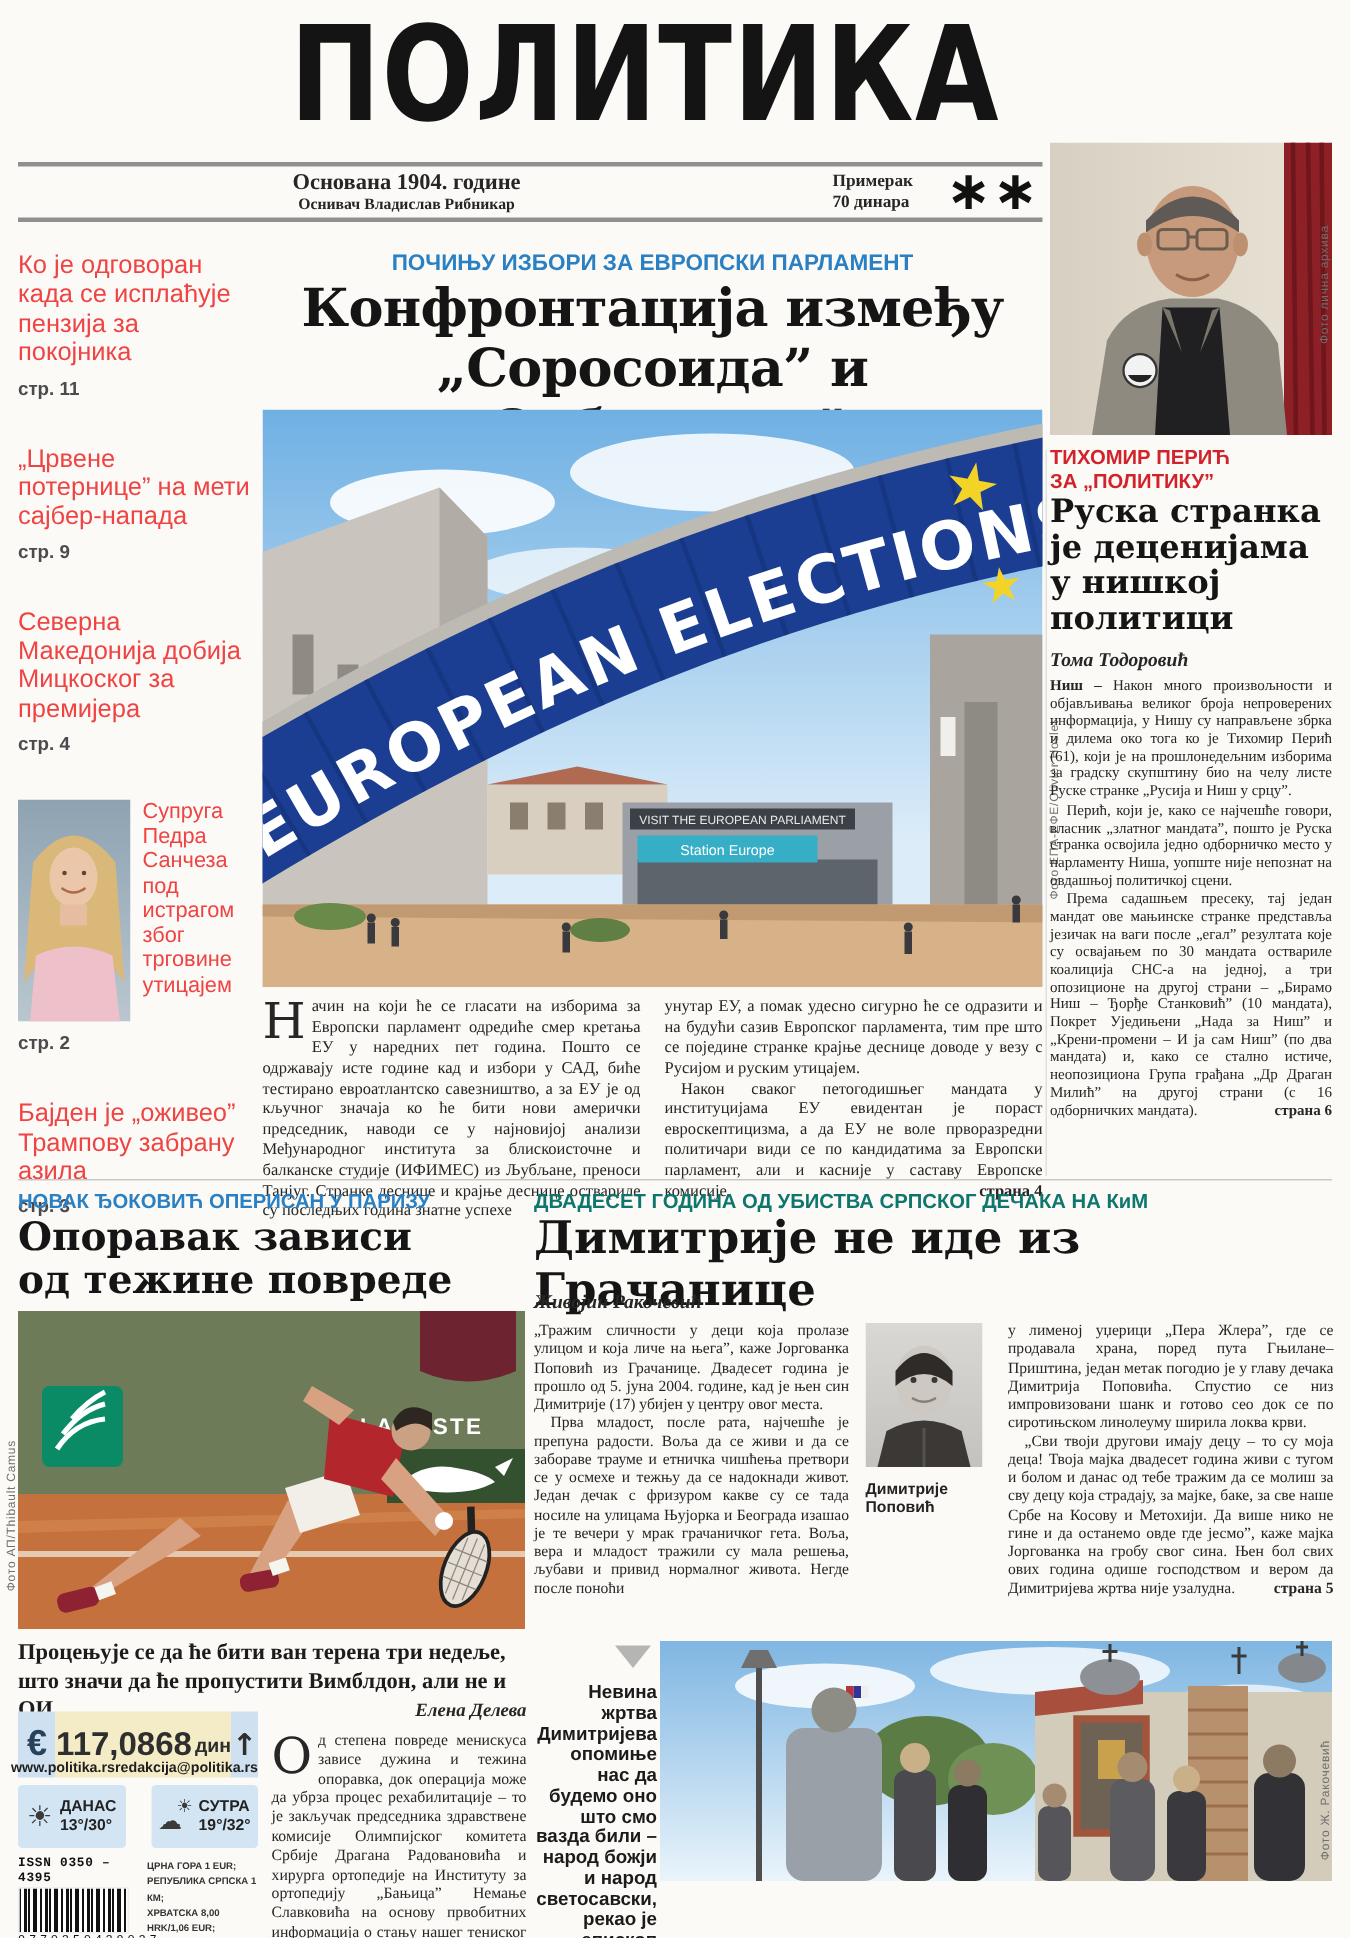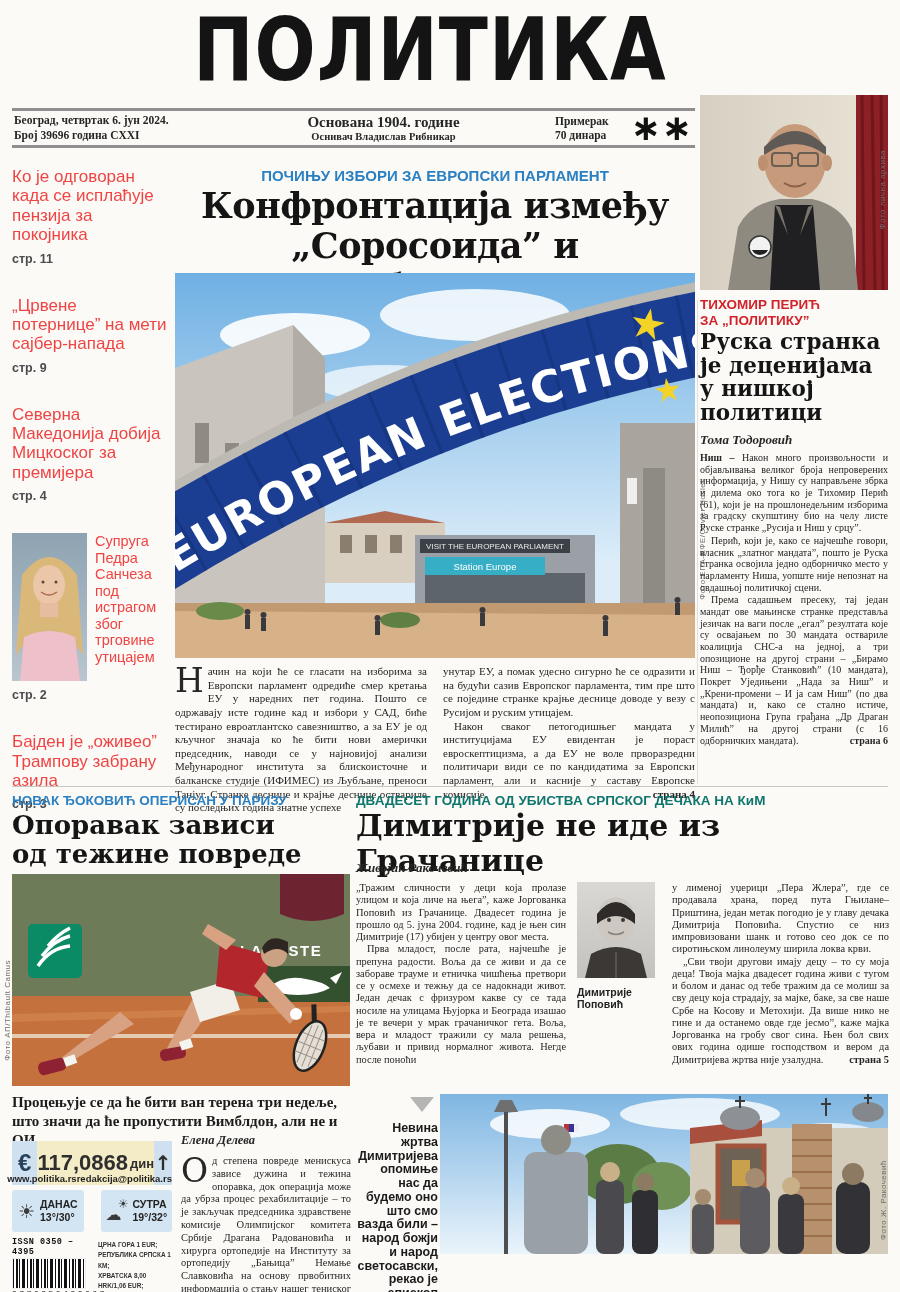--- a/index.html
+++ b/index.html
@@ -67,21 +67,21 @@
 
   
   .dj-kicker { position:absolute; top:793px; left:12px; width:340px;
                font-family:"Liberation Sans", sans-serif; font-weight:bold; font-size:13.5px; color:#2a80c2; }
   .dj-headline { position:absolute; top:811px; left:12px; width:340px;
                  font-family:"DejaVu Serif", serif; font-size:26px; line-height:1.12; color:#151515; }
   .dj-photo { position:absolute; top:874px; left:12px; width:338px; height:212px; }
   .dj-lead { position:absolute; top:1093px; left:12px; width:342px;
              font-size:15px; font-weight:bold; line-height:1.28; color:#1c1c1c; }
   .dj-article { position:absolute; top:1133px; left:181px; width:170px; }
-  .dj-byline { font-size:12.5px; font-weight:bold; font-style:italic; margin-bottom:7px; }
+  .dj-byline { font-size:12.5px; font-weight:bold; font-style:italic; margin-bottom:7px;text-align:right; }
   .dj-body { font-size:10.5px; line-height:1.22; text-align:justify; }
 
   
   .w-currency { position:absolute; top:1141px; left:12px; width:160px; height:44px; display:flex; }
   .w-cur-sym { width:34px; background:#cfe1f0; display:flex; align-items:center; justify-content:center;
                font-family:"Liberation Sans", sans-serif; font-size:24px; font-weight:bold; color:#27425a; }
   .w-cur-val { flex:1; background:#f4ecc6; display:flex; align-items:center; justify-content:center; gap:2px;
                font-family:"Liberation Sans", sans-serif; font-weight:bold; color:#2e2e2e; }
   .w-cur-num { font-size:22px; }
   .w-cur-unit { font-size:13px; }
@@ -127,22 +127,20 @@
   .gr-caption { position:absolute; top:1259px; left:440px; width:448px;
                 font-family:"Liberation Sans", sans-serif; font-weight:bold; font-size:11px; color:#4f4f51;margin-top:32px; }
 </style>
 </head>
 <body>
 
 <div class="page">
 
   <div class="logo">ПОЛИТИКА</div>
   <div class="info-bar">
-    <div class="mh-left pre">Београд, четвртак 6. јун 2024.
-Број 39696 година CXXI</div>
     <div class="mh-center">
       <div class="mh-founded">Основана 1904. године</div>
       <div class="mh-founder">Оснивач Владислав Рибникар</div>
     </div>
     <div class="mh-right">
       <div class="mh-price pre">Примерак
 70 динара</div>
       <div class="mh-marks">∗∗</div>
     </div>
   </div>

